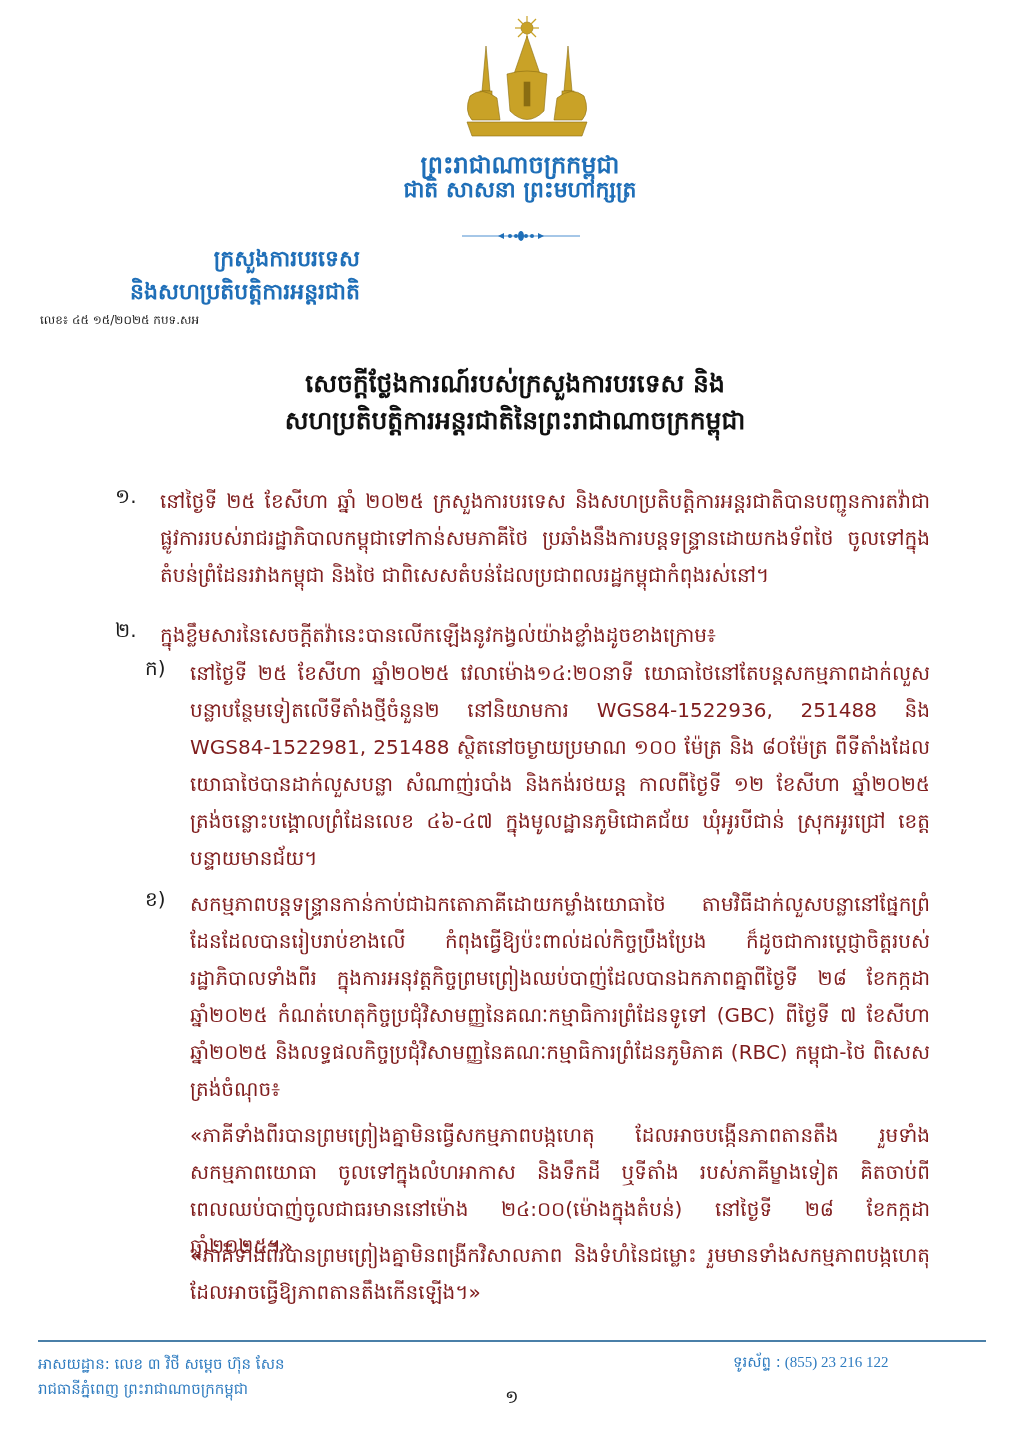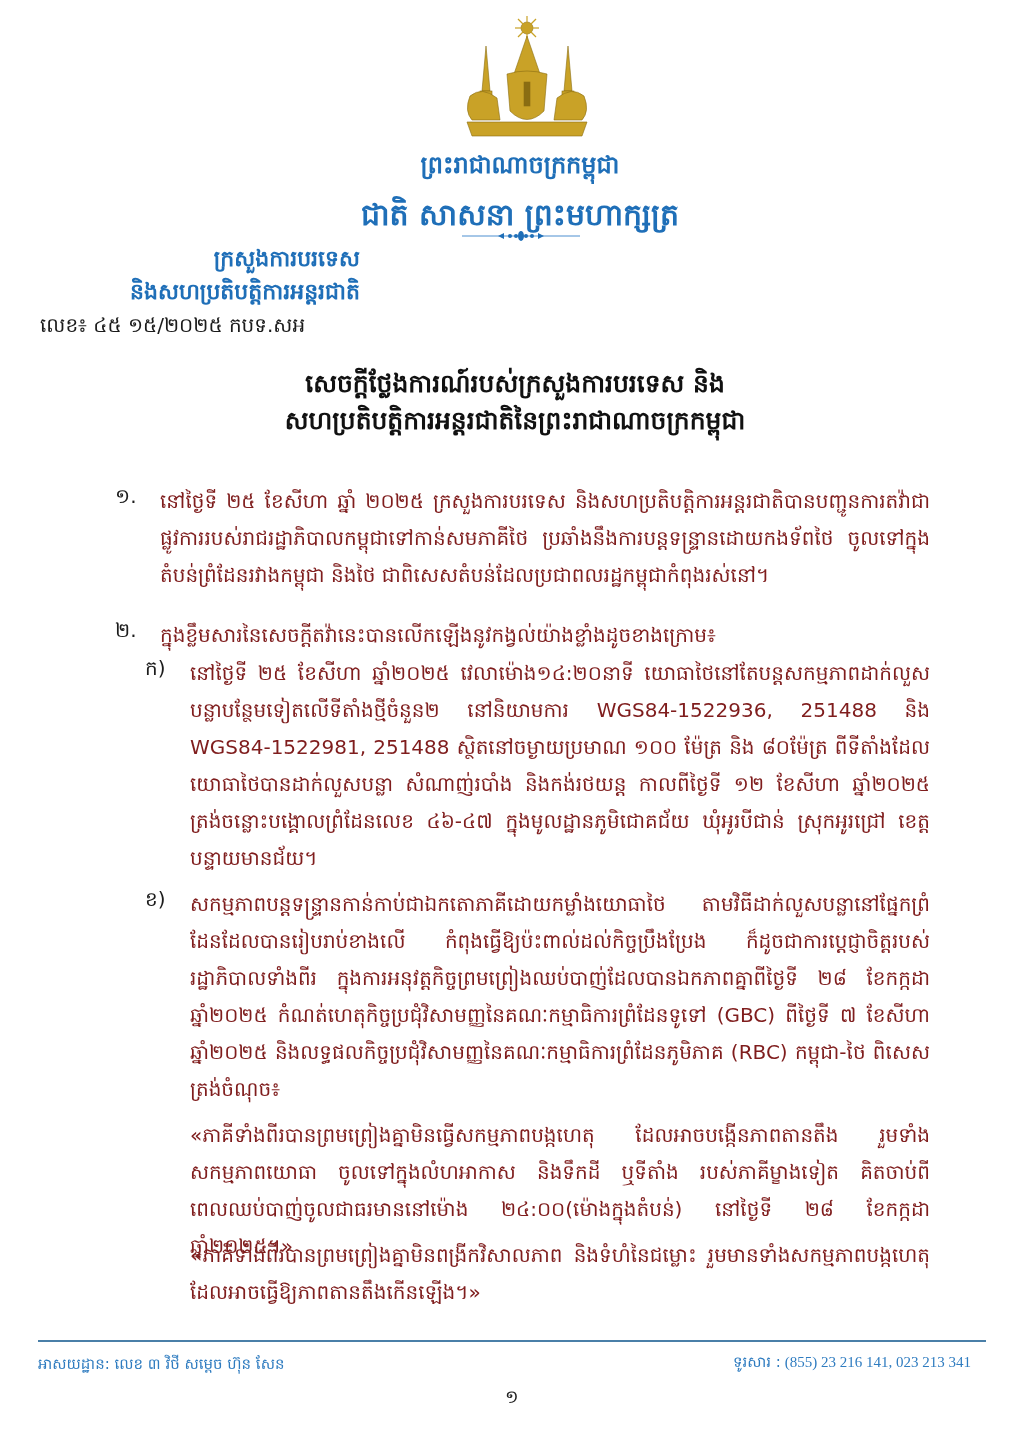--- a/index.html
+++ b/index.html
@@ -3,27 +3,27 @@
 <meta charset="utf-8">
 <style>
   html, body { margin: 0; padding: 0; background: #ffffff; }
   body {
     width: 1022px; height: 1440px; position: relative; overflow: hidden;
     font-family: "DejaVu Sans", sans-serif; color: #1a1a1a;
   }
   .emblem { position: absolute; left: 452px; top: 16px; width: 150px; height: 128px; }
   .kingdom { position: absolute; left: 300px; width: 440px; text-align: center; color: #1f6fb8; font-weight: bold; }
   .kingdom.l1 { top: 150px; font-size: 24px; }
-  .kingdom.l2 { top: 196px; font-size: 30px; }
+  .kingdom.l2 { top: 176px; font-size: 22px; }
   .ornament { position: absolute; left: 462px; top: 228px; width: 118px; height: 16px; }
 
   .ministry { position: absolute; left: 40px; width: 320px; text-align: right; color: #1f6fb8; font-weight: bold; font-size: 22px; }
   .ministry.l1 { top: 245px; }
   .ministry.l2 { top: 278px; }
-  .refno { position: absolute; left: 40px; top: 312px; font-size: 20px; color: #1a1a1a; }
+  .refno { position: absolute; left: 40px; top: 312px; font-size: 12px; color: #1a1a1a; }
 
   .title { position: absolute; left: 150px; width: 730px; text-align: center; font-weight: bold; font-size: 25px; color: #111; }
   .title.l1 { top: 368px; }
   .title.l2 { top: 405px; }
 
   .para { position: absolute; font-size: 20px; line-height: 37px; text-align: justify; color: #7f1d1d; }
   .num { position: absolute; font-size: 20px; color: #1c1c1c; }
 
   .p1num { left: 115px; top: 483px; }
   .p1 { left: 160px; top: 483px; width: 770px; }
@@ -100,17 +100,18 @@
 
 <div class="num khanum">ខ)</div>
 <div class="para kha">សកម្មភាពបន្តទន្ទ្រានកាន់កាប់ជាឯកតោភាគីដោយកម្លាំងយោធាថៃ តាមវិធីដាក់លួសបន្លានៅផ្នែកព្រំដែនដែលបានរៀបរាប់ខាងលើ កំពុងធ្វើឱ្យប៉ះពាល់ដល់កិច្ចប្រឹងប្រែង ក៏ដូចជាការប្តេជ្ញាចិត្តរបស់រដ្ឋាភិបាលទាំងពីរ ក្នុងការអនុវត្តកិច្ចព្រមព្រៀងឈប់បាញ់ដែលបានឯកភាពគ្នាពីថ្ងៃទី ២៨ ខែកក្កដា ឆ្នាំ២០២៥ កំណត់ហេតុកិច្ចប្រជុំវិសាមញ្ញនៃគណៈកម្មាធិការព្រំដែនទូទៅ (GBC) ពីថ្ងៃទី ៧ ខែសីហា ឆ្នាំ២០២៥ និងលទ្ធផលកិច្ចប្រជុំវិសាមញ្ញនៃគណៈកម្មាធិការព្រំដែនភូមិភាគ (RBC) កម្ពុជា-ថៃ ពិសេសត្រង់ចំណុច៖</div>
 
 <div class="para q1">«ភាគីទាំងពីរបានព្រមព្រៀងគ្នាមិនធ្វើសកម្មភាពបង្កហេតុ ដែលអាចបង្កើនភាពតានតឹង រួមទាំងសកម្មភាពយោធា ចូលទៅក្នុងលំហអាកាស និងទឹកដី ឬទីតាំង របស់ភាគីម្ខាងទៀត គិតចាប់ពីពេលឈប់បាញ់ចូលជាធរមាននៅម៉ោង ២៤:០០(ម៉ោងក្នុងតំបន់) នៅថ្ងៃទី ២៨ ខែកក្កដា ឆ្នាំ២០២៥។»</div>
 <div class="para q2">«ភាគីទាំងពីរបានព្រមព្រៀងគ្នាមិនពង្រីកវិសាលភាព និងទំហំនៃជម្លោះ រួមមានទាំងសកម្មភាពបង្កហេតុ ដែលអាចធ្វើឱ្យភាពតានតឹងកើនឡើង។»</div>
 
 <div class="footer-rule"></div>
 <div class="footer-left">
   <div>អាសយដ្ឋាន: លេខ ៣ វិថី សម្តេច ហ៊ុន សែន</div>
+  <div>រាជធានីភ្នំពេញ ព្រះរាជាណាចក្រកម្ពុជា</div>
 </div>
 <div class="pagenum">១</div>
 <div class="footer-right">
-  <div><span class="lbl">ទូរសារ :</span> <span>(855) 23 216 141, 023 213 341</span></div>
+  <div><span class="lbl">ទូរស័ព្ទ :</span> <span>(855) 23 216 122</span></div>
 </div>
 
 </body></html>

